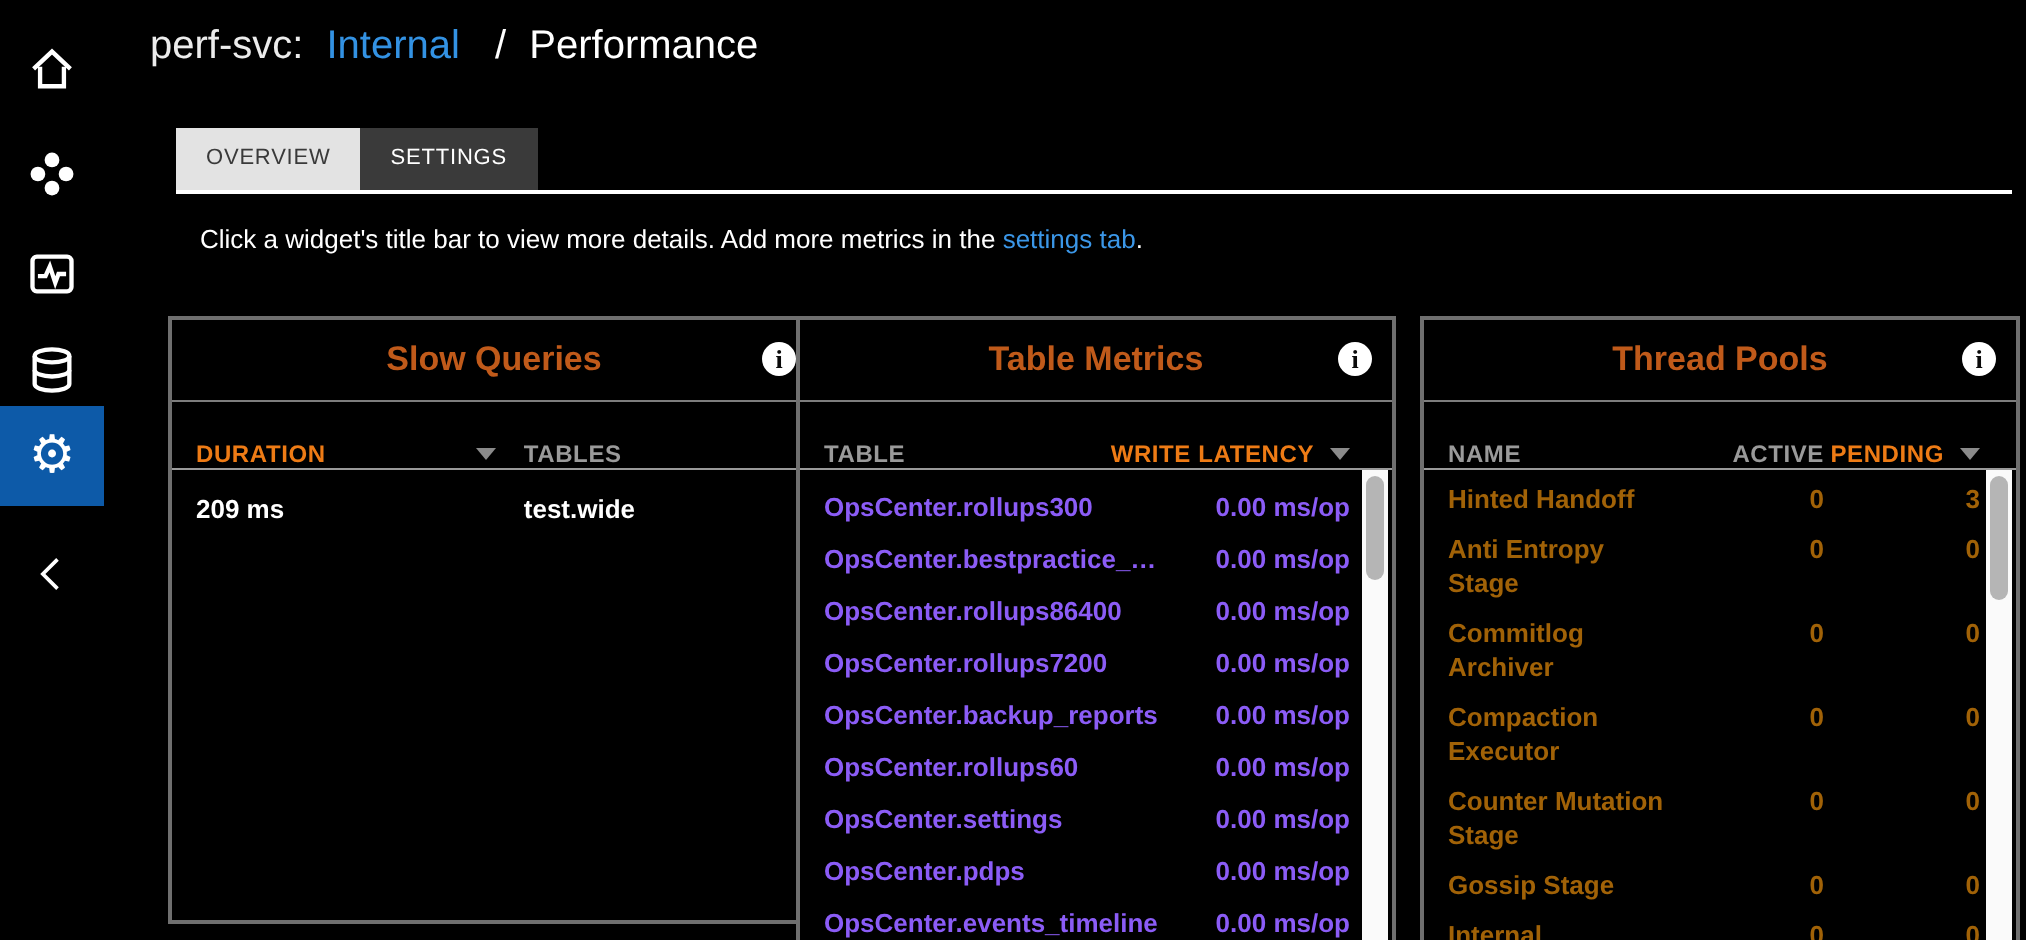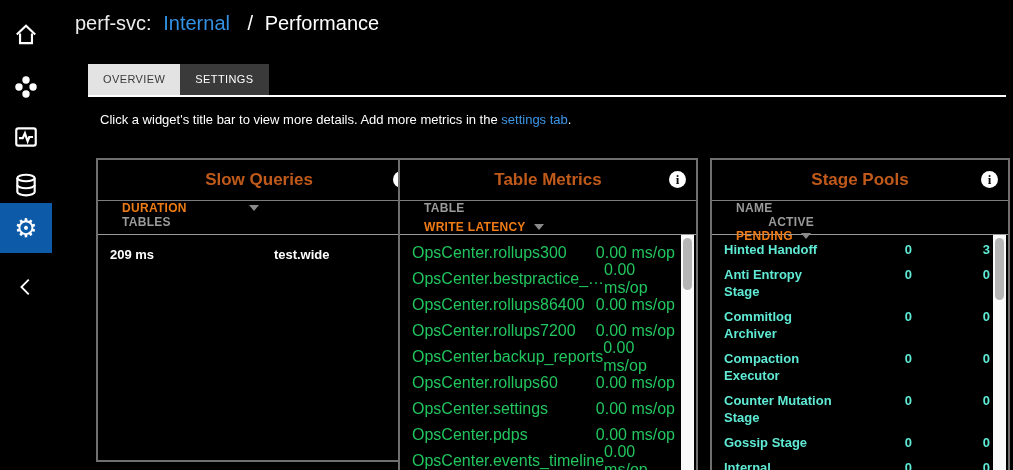--- a/index.html
+++ b/index.html
@@ -24,46 +24,46 @@
   .tabs{position:absolute;left:88px;top:64px;display:flex;}
   .tab{height:31px;line-height:31px;padding:0 15px;font-size:11px;font-weight:normal;letter-spacing:.4px;cursor:pointer;}
   .tab.active{background:#e3e3e3;color:#3a3a3a;}
   .tab.inactive{background:#3a3a3a;color:#fff;}
   .tab-rule{position:absolute;left:88px;top:95px;width:918px;height:2px;background:#fff;}
   
   .notice{position:absolute;left:88px;top:112px;font-size:13px;color:#fff;margin-left:12px;}
   .notice .link{color:#3b97e8;cursor:pointer;}
   
   .widget{position:absolute;top:158px;background:#000;border:2px solid #6f6f6f;box-sizing:border-box;}
-  .w1{left:96px;width:326px;height:304px;}
+  .w1{left:84px;width:326px;height:304px;}
   .w2{left:398px;width:300px;height:332px;}
   .w3{left:710px;width:300px;height:332px;}
   .widget-header{height:40px;position:relative;display:flex;align-items:center;justify-content:center;border-bottom:1px solid #7d7d7d;cursor:pointer;}
   .widget-title{color:#c05a1a;font-size:17px;font-weight:bold;}
   .info-icon{position:absolute;right:10px;top:11px;width:17px;height:17px;border-radius:50%;background:#fff;color:#0a0a0a;font-family:"Liberation Serif",serif;font-weight:bold;font-size:13px;line-height:17px;text-align:center;cursor:pointer;}
-  .cols{height:34px;display:flex;align-items:flex-start;padding:0 24px;border-bottom:1px solid #9a9a9a;font-size:12px;font-weight:bold;letter-spacing:.3px;color:#9a9a9a;box-sizing:border-box;flex-direction:column;}
+  .cols{height:34px;display:flex;align-items:flex-end;padding:0 12px;border-bottom:1px solid #9a9a9a;font-size:12px;font-weight:bold;letter-spacing:.3px;color:#9a9a9a;box-sizing:border-box;}
   .col-sorted{color:#ee7b15;}
   .tri{width:0;height:0;border-left:5px solid transparent;border-right:5px solid transparent;border-top:6px solid #8a8a8a;display:inline-block;margin-left:8px;}
   
   .sq-cols .c1{width:55%;display:flex;align-items:center;justify-content:space-between;padding-right:14px;box-sizing:border-box;}
   .sq-rows{padding-top:6px;}
   .sq-row{display:flex;padding:6px 12px;color:#fff;font-weight:bold;font-size:13px;cursor:pointer;}
   .sq-row .c1{width:55%;}
   
   .tm-cols{padding-right:21px;justify-content:space-between;}
   .tm-cols .right{display:flex;align-items:center;}
   .tm-rows{padding-top:5px;}
-  .tm-row{display:flex;justify-content:space-between;align-items:center;height:26px;padding:0 21px 0 12px;color:#22c55e;font-weight:normal;font-size:16px;cursor:pointer;}
+  .tm-row{display:flex;justify-content:space-between;align-items:center;height:26px;padding:0 21px 0 12px;color:#8b5cf6;font-weight:bold;font-size:13px;cursor:pointer;}
   
   .tp-cols{padding-right:18px;}
   .tp-cols .h-name{width:110px;}
   .tp-cols .h-active{width:78px;text-align:right;}
   .tp-cols .h-pending{flex:1;display:flex;align-items:center;justify-content:flex-end;}
   .tp-rows{padding:6px 18px 0 12px;}
-  .tp-row{display:flex;margin-bottom:8px;color:#5eead4;font-weight:bold;font-size:13px;line-height:17px;cursor:pointer;}
+  .tp-row{display:flex;margin-bottom:8px;color:#a16207;font-weight:bold;font-size:13px;line-height:17px;cursor:pointer;}
   .tp-name{width:110px;}
   .tp-active{width:78px;text-align:right;}
   .tp-pending{flex:1;text-align:right;}
   
   .vscroll{position:absolute;right:2px;top:75px;bottom:2px;width:13px;background:#fafafa;z-index:2;}
   .vscroll .thumb{position:absolute;left:2px;top:3px;width:9px;background:#b5b5b5;border-radius:5px;cursor:pointer;}
   .w2 .thumb{height:52px;}
   .w3 .thumb{height:62px;}
 </style>
 </head>
@@ -214,21 +214,21 @@
         <span>0.00 ms/op</span>
       </div>
     </div>
   <div class="vscroll">
     <div class="thumb"></div>
   </div>
 </div>
 
 <div class="widget w3">
   <div class="widget-header">
-    <span class="widget-title">Stage Pools</span>
+    <span class="widget-title">Thread Pools</span>
     <span class="info-icon">i</span>
   </div>
   <div class="cols tp-cols">
     <span class="h-name">NAME</span>
     <span class="h-active">ACTIVE</span>
     <span class="h-pending">
       <span class="col-sorted">PENDING</span>
       <span class="tri"></span>
     </span>
   </div>

